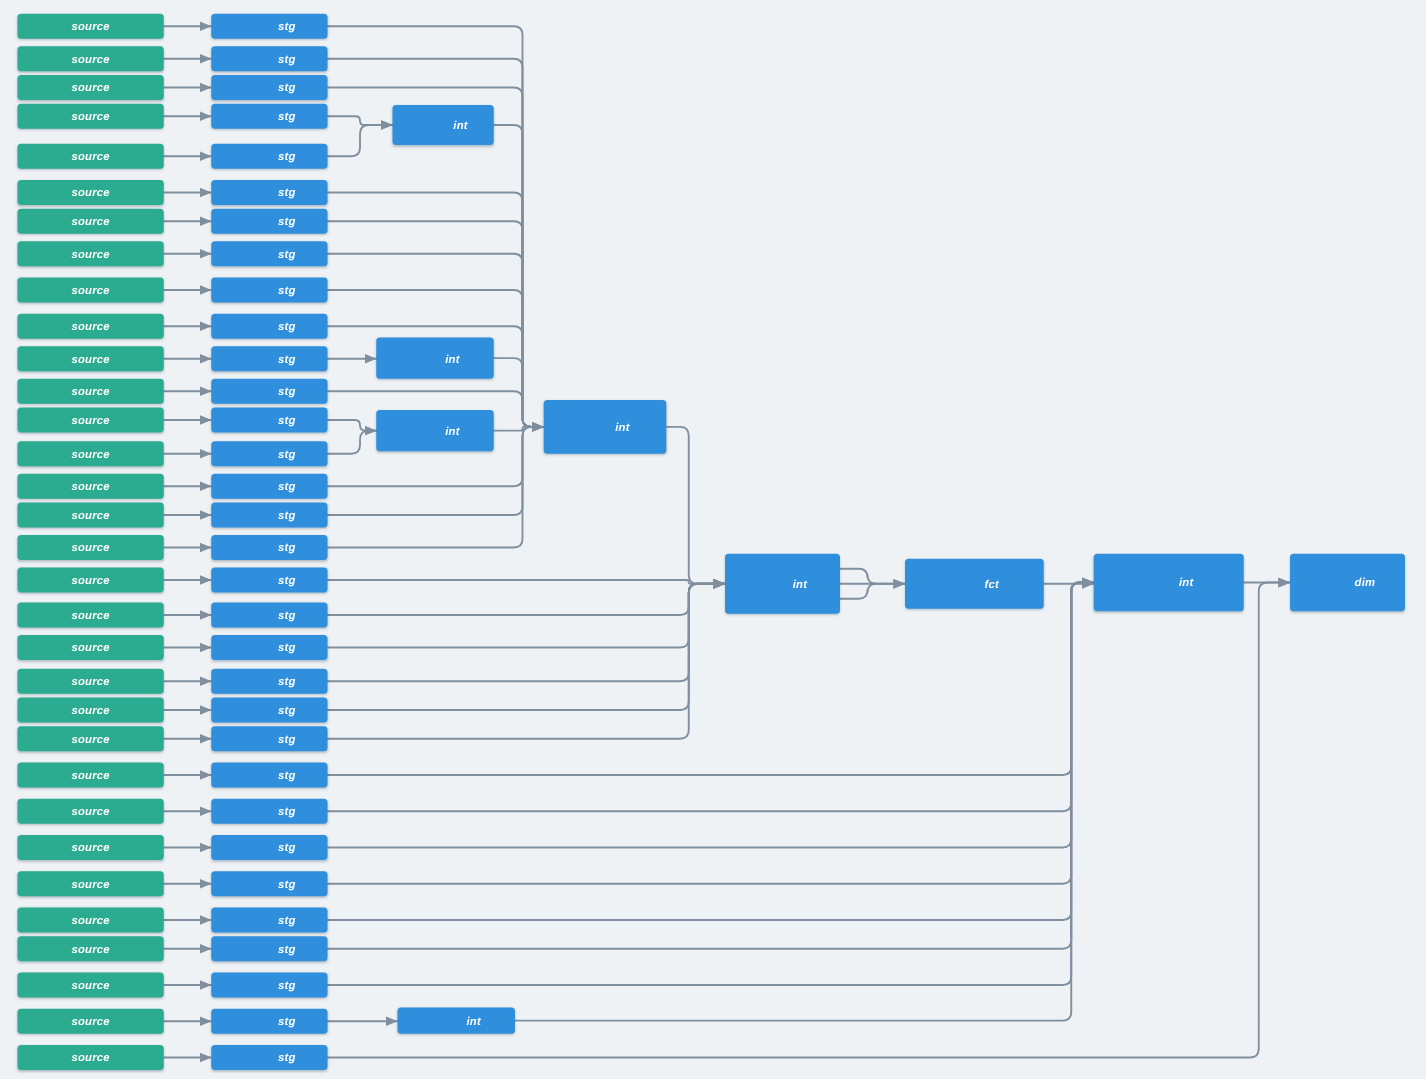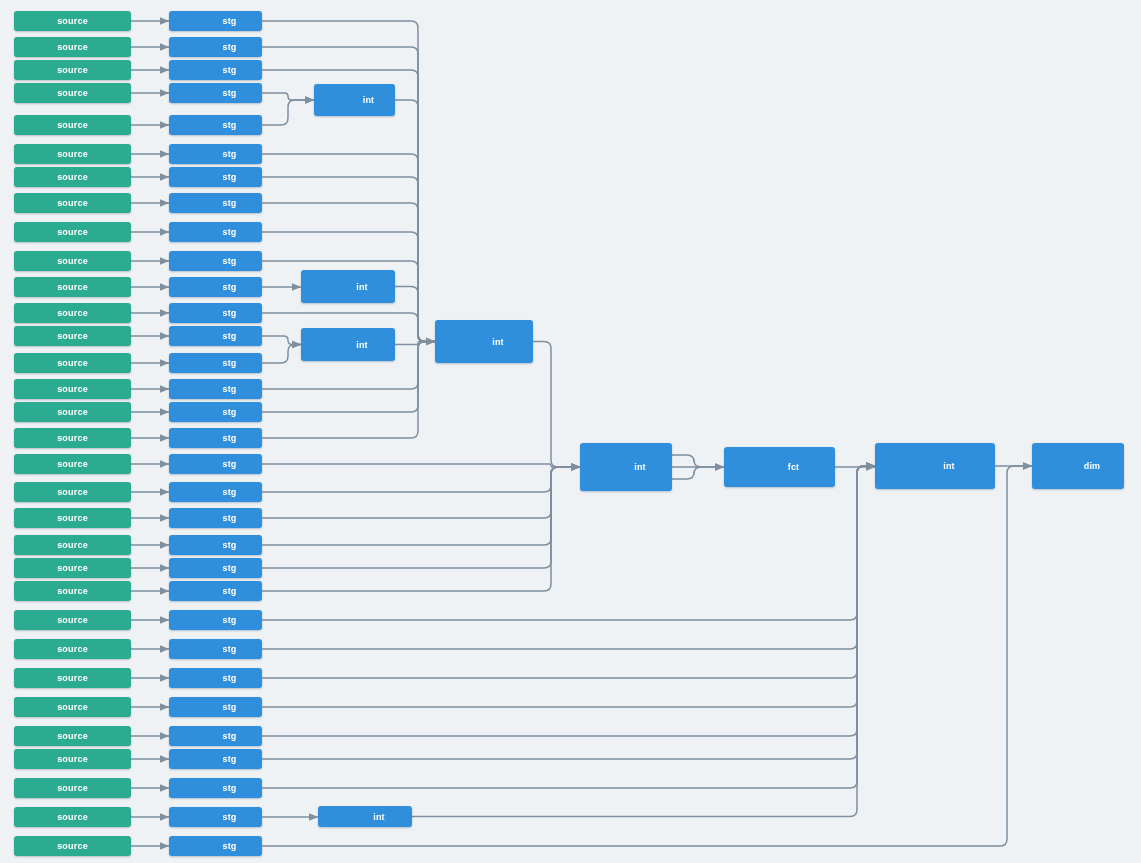--- a/index.html
+++ b/index.html
@@ -2,21 +2,21 @@
 <html><head>
 <meta charset="utf-8">
 <style>
   html,body{margin:0;padding:0;}
   body{
     width:1141px;height:863px;
     background:#eef2f5;
     font-family:"Liberation Sans", sans-serif;
     overflow:hidden;
   }
-  #canvas{position:relative;width:1141px;height:649px;}
+  #canvas{position:relative;width:1141px;height:649px;font-style:italic;}
   #edges{position:absolute;left:0;top:0;width:1141px;height:863px;}
   .node{
     position:absolute;
     box-sizing:border-box;
     display:flex;align-items:center;justify-content:center;
     color:#ffffff;
     font-size:9px;
     font-weight:bold;
     letter-spacing:.2px;
     border-radius:3px;

